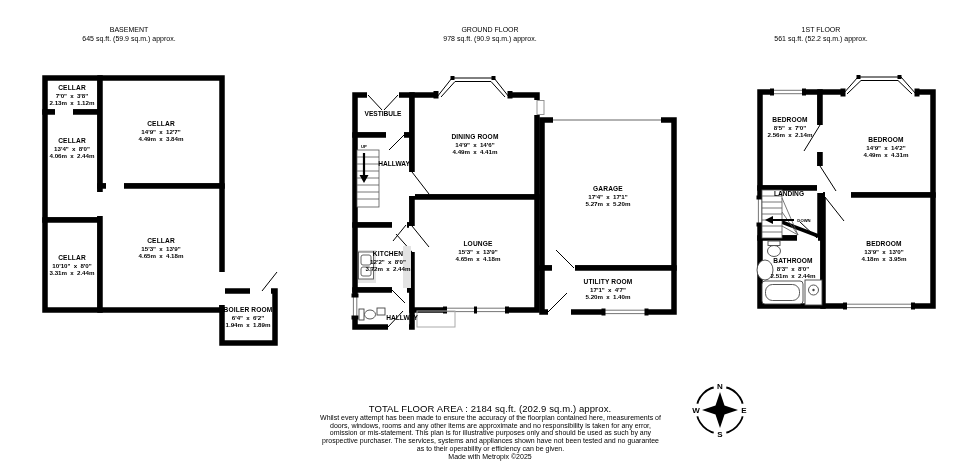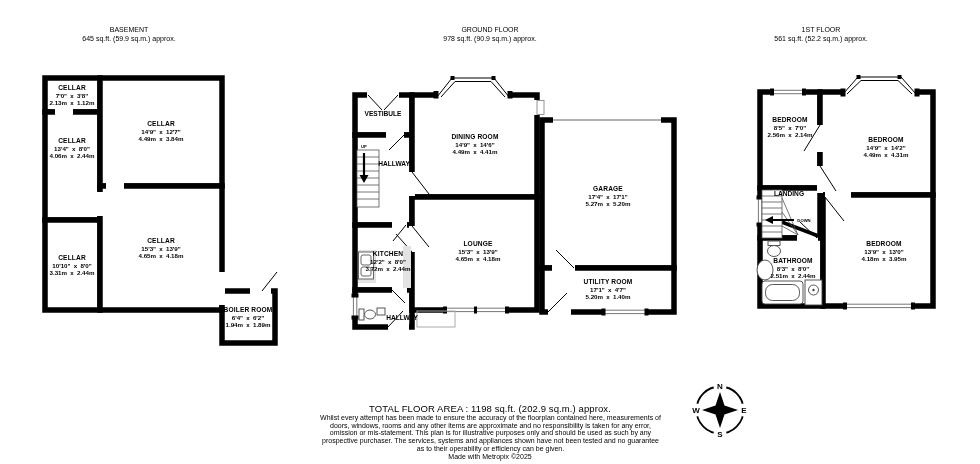--- a/index.html
+++ b/index.html
@@ -330,17 +330,17 @@
   <div class="rd">2.51m x 2.44m</div>
 </div>
 <div class="lbl single" style="left:789px;top:193px">LANDING</div>
 <div class="lbl tiny" style="left:804px;top:220px">DOWN</div>
 
 <div class="lbl compass-letter" style="left:720px;top:386px">N</div>
 <div class="lbl compass-letter" style="left:744px;top:410px">E</div>
 <div class="lbl compass-letter" style="left:720px;top:434px">S</div>
 <div class="lbl compass-letter" style="left:696px;top:410px">W</div>
 
-<div class="lbl total" style="left:490px;top:408px">TOTAL FLOOR AREA : 1198 sq.ft. (202.9 sq.m.) approx.</div>
+<div class="lbl total" style="left:490px;top:408px">TOTAL FLOOR AREA : 2184 sq.ft. (202.9 sq.m.) approx.</div>
 <div class="disclaimer">Whilst every attempt has been made to ensure the accuracy of the floorplan contained here, measurements of doors, windows, rooms and any other items are approximate and no responsibility is taken for any error, omission or mis-statement. This plan is for illustrative purposes only and should be used as such by any prospective purchaser. The services, systems and appliances shown have not been tested and no guarantee as to their operability or efficiency can be given.</div>
 <div class="lbl credit" style="left:490px;top:456px">Made with Metropix ©2025</div>
 
 </div>
 
 </body></html>

